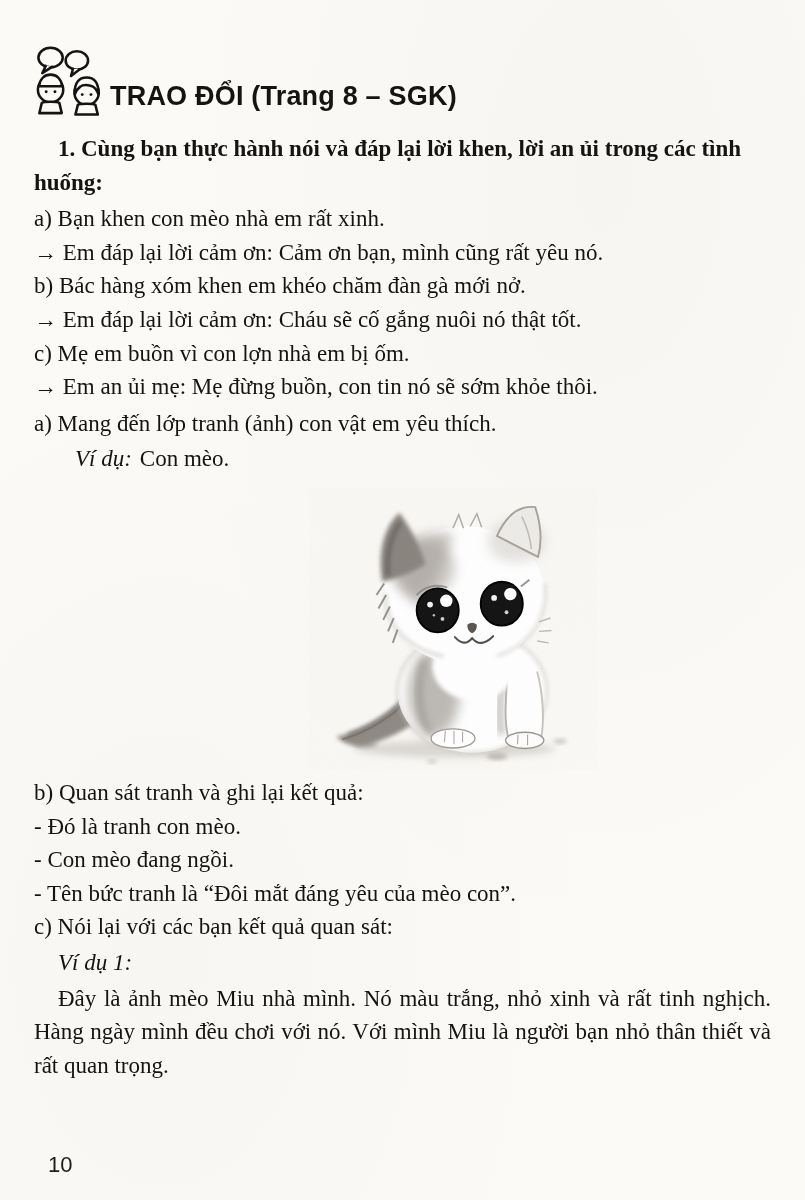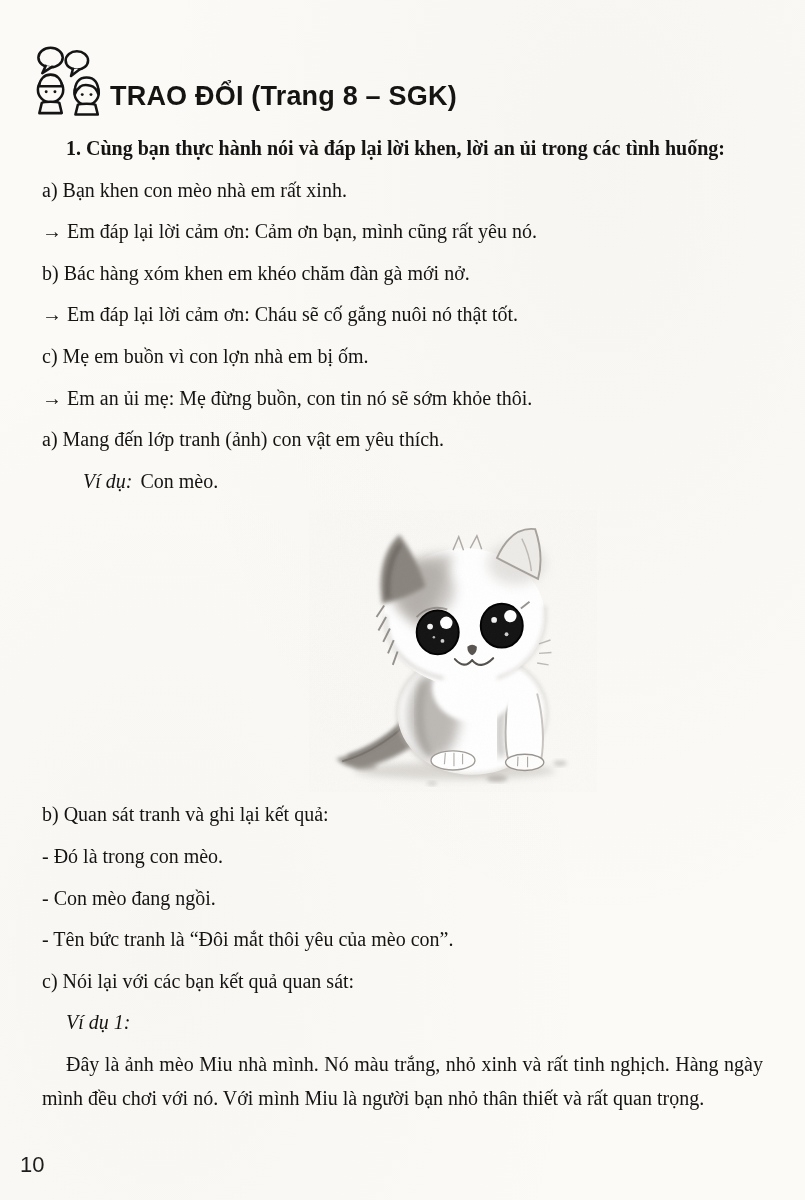--- a/index.html
+++ b/index.html
@@ -24,40 +24,40 @@
   .doc-title {
     font-family:"Liberation Sans", sans-serif;
     font-weight:bold;
     font-size:27px;
     letter-spacing:0.2px;
     padding-bottom:8px;
     white-space:nowrap;
   }
   .header-icon { flex:0 0 auto; }
 
-  p { margin:8px; font-size:20px; line-height:33.6px; }
+  p { margin:0; font-size:23px; line-height:33.6px; }
   .line { margin-top:0; }
   .heading { font-weight:bold; }
   .indent-first { text-indent:24px; }
   .mt-sm { margin-top:3px; }
   .mt-md { margin-top:5px; }
   .example-line { padding-left:41px; margin-top:2px; }
   .example-label { font-weight:normal; font-style:italic; }
   .example-gap { display:inline-block; width:8px; }
   .final-para { text-align:justify; text-indent:24px; margin-top:2px; }
 
   .illustration-wrap {
     width:302px; height:282px;
     margin:12px 0 6px 268px;
   }
   .illustration-wrap svg { display:block; }
 
   .page-number {
     position:absolute;
-    left:20px; bottom:22px;
+    left:48px; bottom:22px;
     font-family:"Liberation Sans", sans-serif;
     font-size:22px;
     color:#1c1c1c;
   }
 </style>
 </head>
 <body>
 
 <div class="page">
 
@@ -180,23 +180,23 @@
         <path d="M165,143 Q170,139 175,143 Q175,150 170,152 Q165,150 165,143 Z" fill="#59544f"></path>
         <path d="M152,156 Q162,167 170,157 M170,157 Q179,168 192,155" stroke="#55504b" stroke-width="2.2" fill="none" stroke-linecap="round"></path>
 
         <path d="M240,140 L252,136 M240,150 L253,149 M238,160 L250,162" stroke="#afaaa4" stroke-width="1.5" opacity="0.8"></path>
 
         <rect x="0" y="0" width="300" height="295" filter="url(#grainF)" opacity="0.16"></rect>
       </svg>
     </div>
 
     <p class="line">b) Quan sát tranh và ghi lại kết quả:</p>
-    <p class="line">- Đó là trong con mèo.</p>
+    <p class="line">- Đó là tranh con mèo.</p>
     <p class="line">- Con mèo đang ngồi.</p>
-    <p class="line">- Tên bức tranh là “Đôi mắt thôi yêu của mèo con”.</p>
+    <p class="line">- Tên bức tranh là “Đôi mắt đáng yêu của mèo con”.</p>
     <p class="line">c) Nói lại với các bạn kết quả quan sát:</p>
 
     <p class="example-line mt-sm" style="padding-left:24px"><span class="example-label">Ví dụ 1:</span></p>
 
     <p class="final-para">Đây là ảnh mèo Miu nhà mình. Nó màu trắng, nhỏ xinh và rất tinh nghịch. Hàng ngày mình đều chơi với nó. Với mình Miu là người bạn nhỏ thân thiết và rất quan trọng.</p>
 
   </div>
 
   <div class="page-number">10</div>
 </div>

